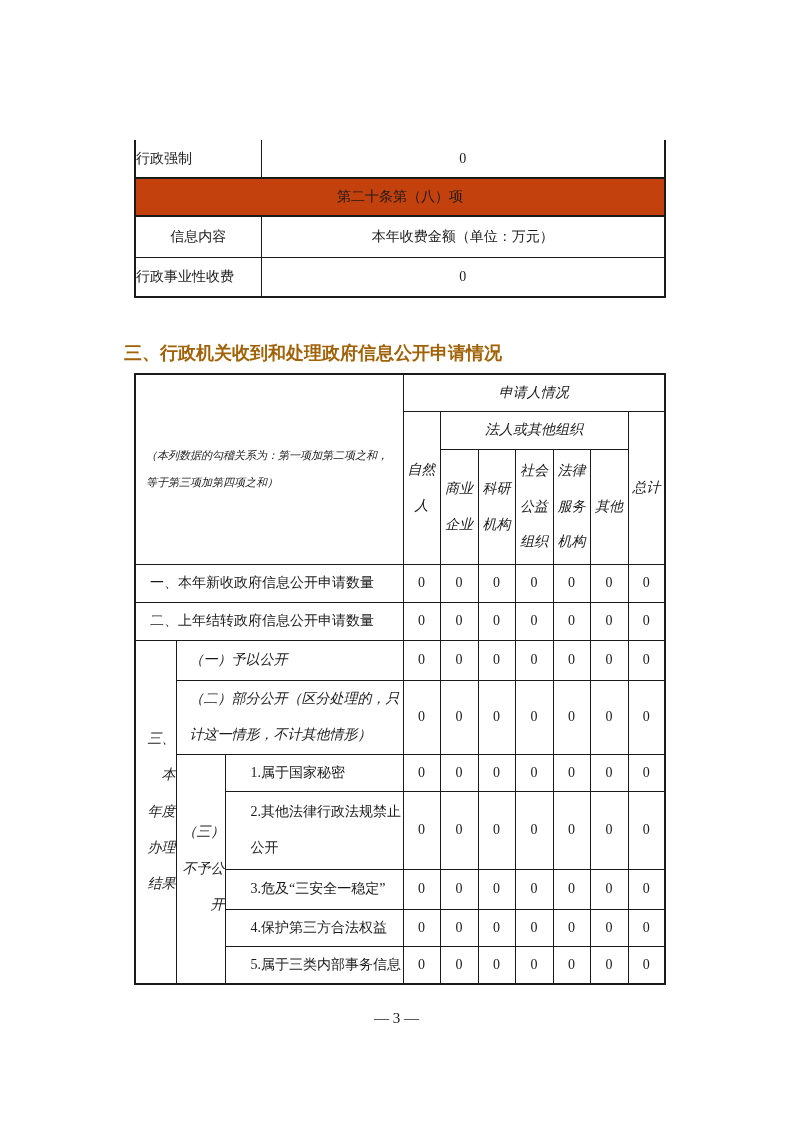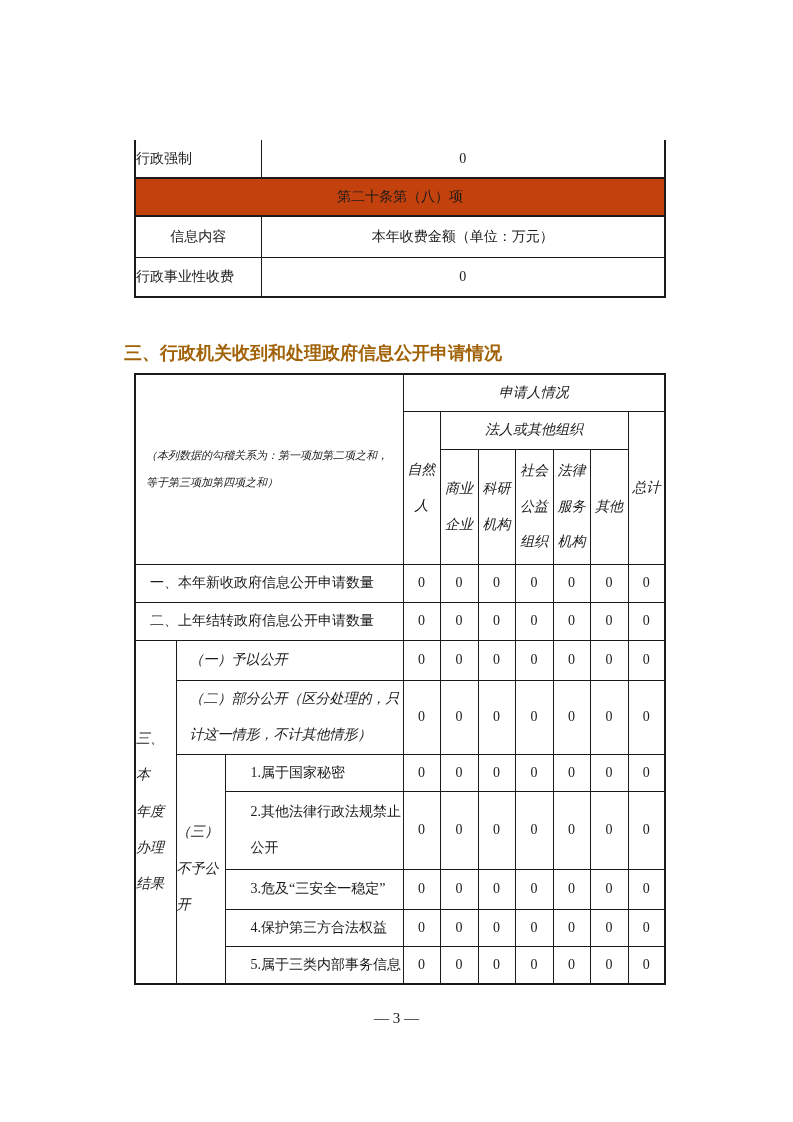--- a/index.html
+++ b/index.html
@@ -47,21 +47,21 @@
   .app-table td.pre { white-space:pre-line; line-height:2.55; }
   .app-table td.note-cell {
     font-style:italic; font-size:11px; text-align:left;
     padding:0 10px; line-height:2.5; vertical-align:middle;
   }
   .app-table td.lbl { text-align:left; line-height:2.55; }
   .app-table td.lbl-main { padding-left:14px; }
   .app-table td.lbl-sub  { padding-left:13px; font-style:italic; }
   .app-table td.lbl-num  { padding-left:25px; }
   .app-table td.val { text-align:center; }
-  .app-table td.vgroup { text-align:left; white-space:pre-line; line-height:2.6; font-style:italic; }
+  .app-table td.vgroup { text-align:right; white-space:pre-line; line-height:2.6; font-style:italic; }
 
   
   .page-number {
     position:absolute; left:0; top:1010px; width:100%;
     text-align:center; font-size:15px; color:#1a1a1a;
   }
 </style>
 </head>
 <body>
 

